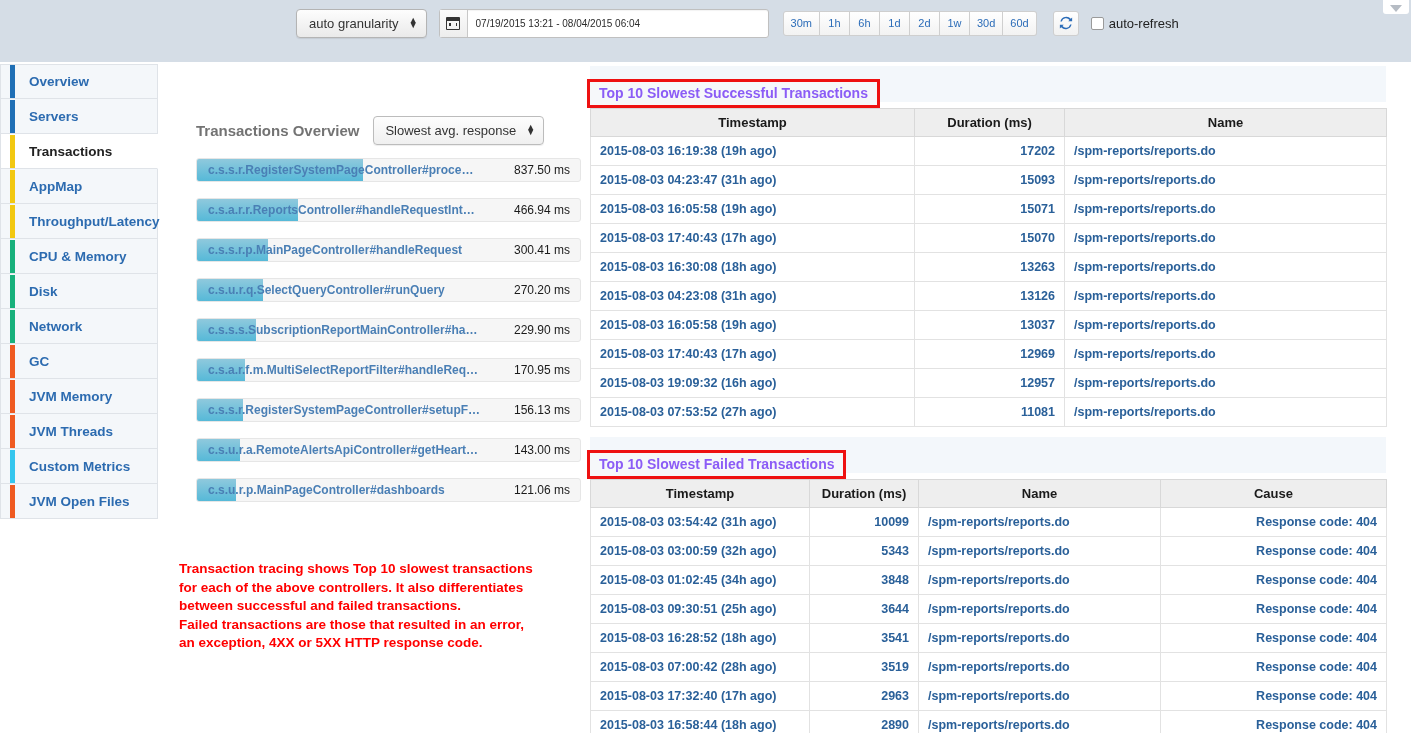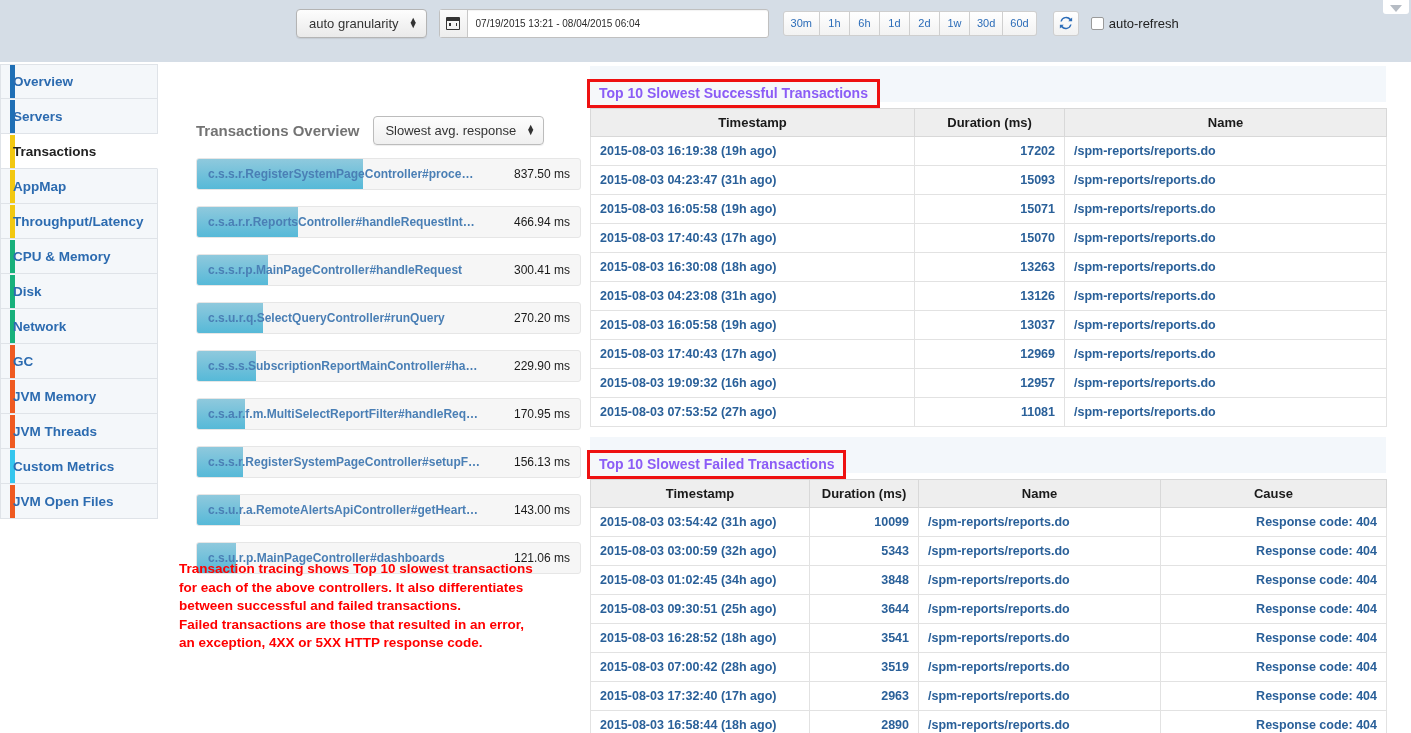--- a/index.html
+++ b/index.html
@@ -126,20 +126,21 @@
   .sidebar {
     position: absolute; left: 0; top: 64px;
     width: 158px;
   }
   .nav-item {
     height: 35px;
     display: flex; align-items: center;
     background: #f4f7fa;
     border: 1px solid #dfe3e8;
     border-top: 0;
+    padding-left: 16px;
     font-size: 13.5px; font-weight: bold;
     color: #2c6bb0;
   }
   .nav-item:first-child { border-top: 1px solid #dfe3e8; }
   .nav-item::before {
     content: ""; position: absolute; left: 10px;
     width: 5px; height: 33px;
     background: var(--accent, #1f6fb5);
   }
   .nav-item > span { position: relative; padding-left: 12px; }
@@ -166,21 +167,21 @@
     background: linear-gradient(#fdfdfd,#f0f0f0);
     border: 1px solid #bcbcbc; border-radius: 4px;
     padding: 0 8px 0 11px;
     display: flex; align-items: center; gap: 10px;
     font-size: 13px; color: #333;
     box-shadow: 0 1px 1px rgba(0,0,0,.07);
   }
   .bar-list { margin-top: 13px; }
   .bar-row {
     position: relative;
-    height: 32px;
+    height: 24px;
     margin-bottom: 16px;
     background: #f6f6f6;
     border: 1px solid #e6e6e6;
     border-radius: 3px;
     display: flex; align-items: center;
     overflow: hidden;
   }
   .bar-fill {
     position: absolute; left: 0; top: 0; bottom: 0;
     background: linear-gradient(#8fc9dd,#56b9d8);

